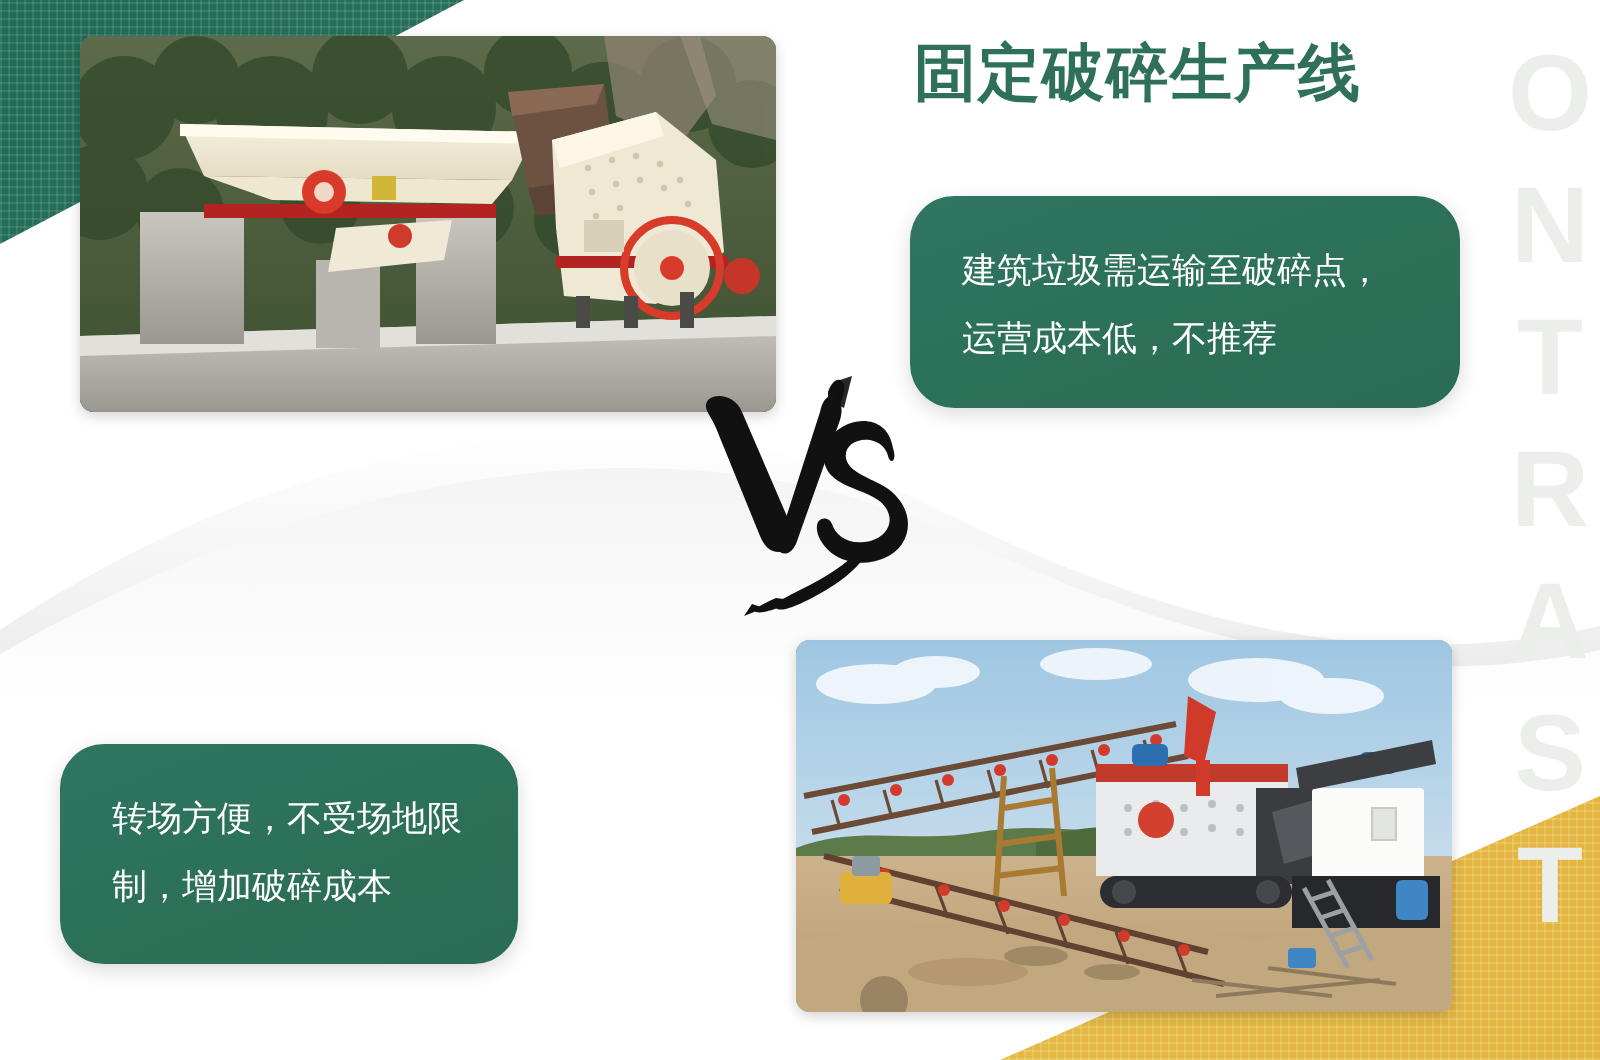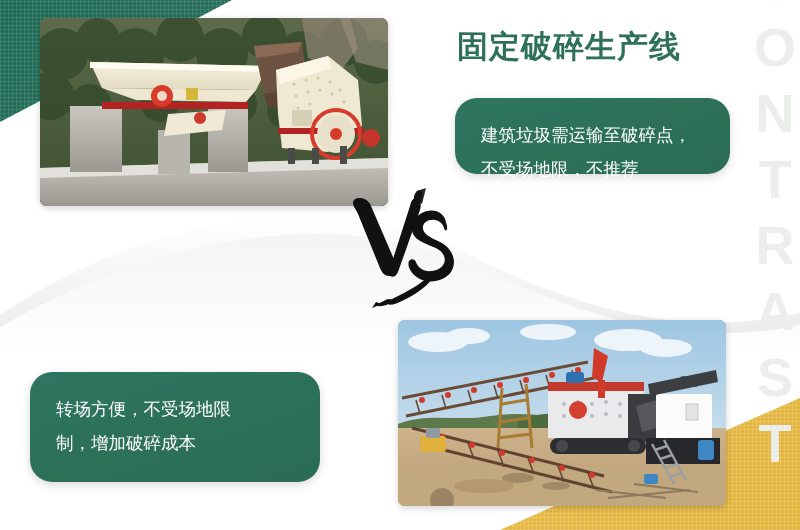--- a/index.html
+++ b/index.html
@@ -69,40 +69,40 @@
 
   
   .title{
     position:absolute;
     color:#2e7158;
     font-weight:bold;
     font-size:31px;
     letter-spacing:1px;
     white-space:nowrap;
   }
-  #title-fixed{left:457px;top:26px;font-family:Liberation Serif, serif;}
+  #title-fixed{left:457px;top:16px;font-family:Liberation Serif, serif;}
   #title-mobile{left:24px;top:288px;}
 
   
   .callout{
     position:absolute;
     background:linear-gradient(160deg,#2f7561 0%,#2c7058 55%,#2a6c55 100%);
     color:#ffffff;
     font-size:17.5px;
     line-height:34px;
     box-shadow:0 3px 10px rgba(0,0,0,.15);
     box-sizing:border-box;
     padding:20px 26px;
   }
   #callout-fixed{
-    left:455px;top:98px;width:275px;height:76px;
+    left:455px;top:98px;width:275px;height:106px;
     border-radius:22px 22px 22px 22px;
   }
   #callout-mobile{
-    left:30px;top:372px;width:290px;height:110px;
+    left:30px;top:372px;width:229px;height:110px;
     border-radius:22px 22px 22px 22px;
   }
   .callout .line{display:block;}
 
   
   #vs-mark{
     position:absolute;left:348px;top:188px;width:110px;height:120px;
   }
   #vs-mark svg{display:block;width:100%;height:100%;}
 </style>
@@ -368,21 +368,21 @@
           <ellipse cx="158" cy="166" rx="14" ry="4"></ellipse>
       </g>
       <circle cx="44" cy="180" r="12" fill="#9b8463"></circle>
     </svg>
   </div>
 
   <div class="title" id="title-fixed">固定破碎生产线</div>
 
   <div class="callout" id="callout-fixed">
     <span class="line">建筑垃圾需运输至破碎点，</span>
-    <span class="line">不受场地限，不推荐</span>
+    <span class="line">运营成本低，不推荐</span>
   </div>
 
   <div class="callout" id="callout-mobile">
     <span class="line">转场方便，不受场地限</span>
     <span class="line">制，增加破碎成本</span>
   </div>
 
   <div id="vs-mark">
     <svg viewBox="0 0 110 120" xmlns="http://www.w3.org/2000/svg">
       <g fill="#111111">

